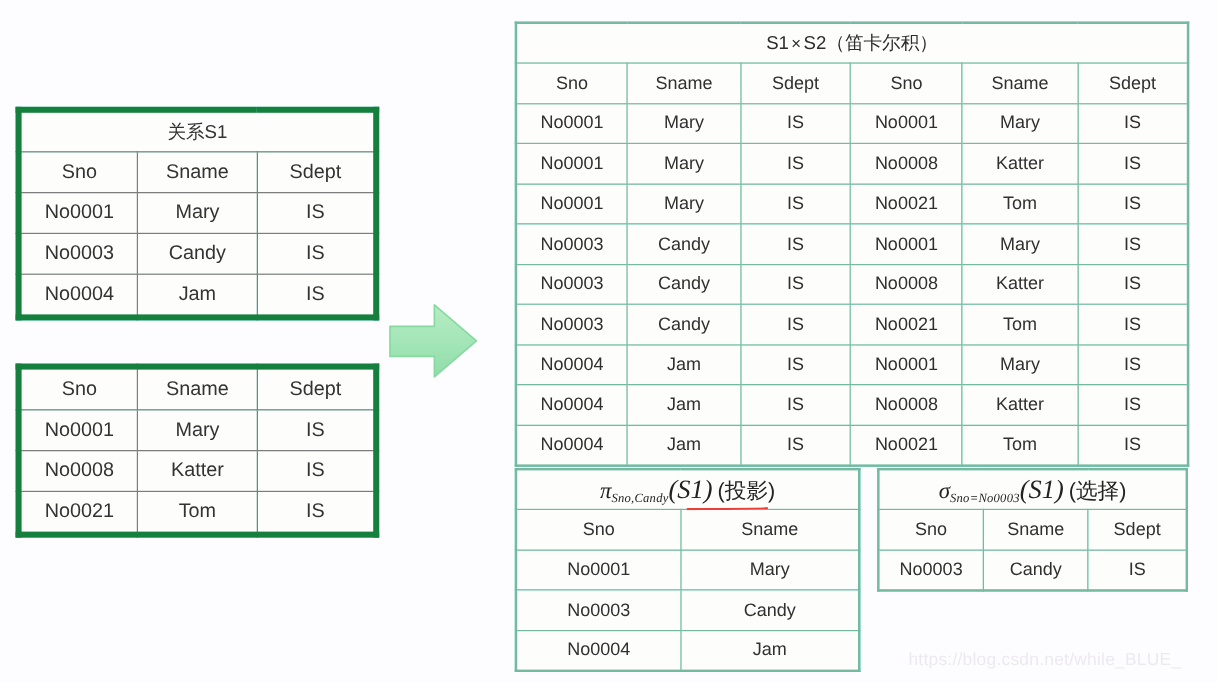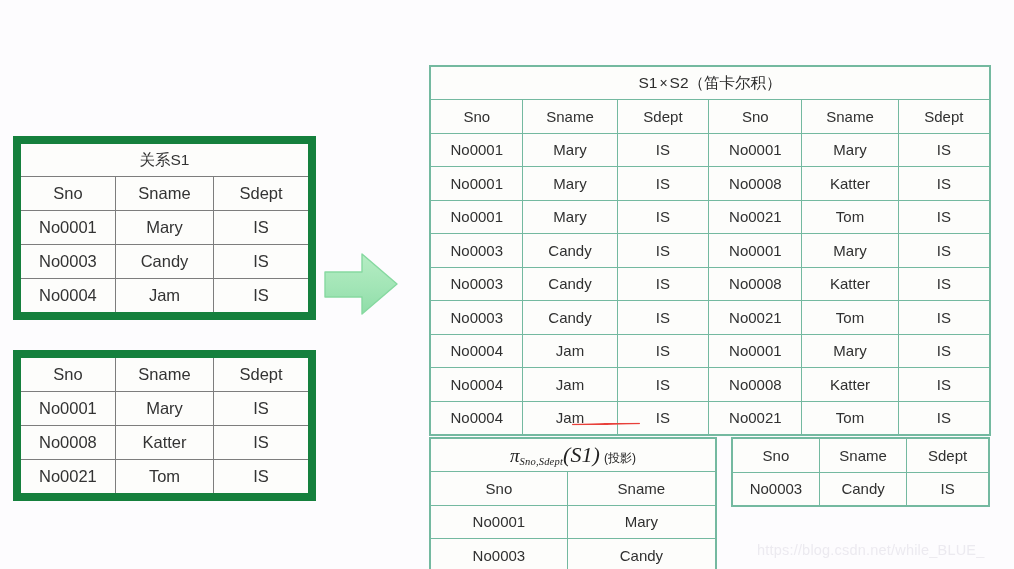--- a/index.html
+++ b/index.html
@@ -20,32 +20,31 @@
     position: absolute;
     inset: 0;
   }
 
   
   table.rel {
     border-collapse: collapse;
     position: absolute;
     background: #5eead4;
     table-layout: fixed;
-    margin-top: 47px;
   }
   table.rel td {
     text-align: center;
     vertical-align: middle;
     white-space: nowrap;
     background: #fdfdfb;
   }
 
   
   table.gray {
-    border: 8px solid #15803d;
+    border: 5px solid #15803d;
     padding-left: 20px;
   }
   table.gray td {
     border: 1px solid #7d7d7d;
     font-size: 16.5px;
     height: 31px;
     color: #333333;
   }
   table.gray td.title {
     font-size: 15.5px;
@@ -94,21 +93,21 @@
     font-size: 10.5px;
     vertical-align: -0.28em;
     letter-spacing: .2px;
   }
   .formula .arg {
     font-style: italic;
     font-size: 22px;
   }
   .formula .cn {
     font-family: "Liberation Sans", sans-serif;
-    font-size: 12px;
+    font-size: 18px;
     font-style: normal;
     color: #222;
   }
 
   .prod-title {
     font-family: "Liberation Sans", sans-serif;
     font-size: 15.5px;
     color: #2d2d2d;
   }
   .prod-title .times { font-size: 14px; padding: 0 2px; }
@@ -319,21 +318,21 @@
   </table>
 
   <table class="rel green" id="table-projection">
     <colgroup>
         <col style="width:48%">
         <col style="width:52%">
       </colgroup>
     <tbody>
       <tr>
         <td class="title" colspan="2">
-          <span class="formula"><span class="op">π</span><span class="sub">Sno,Sdept</span><span class="arg">(S1)</span> <span class="cn">(投影)</span></span>
+          <span class="formula"><span class="op">π</span><span class="sub">Sno,Candy</span><span class="arg">(S1)</span> <span class="cn">(投影)</span></span>
         </td>
       </tr>
       <tr>
         <td>Sno</td>
         <td>Sname</td>
       </tr>
       <tr>
         <td>No0001</td>
         <td>Mary</td>
       </tr>
@@ -351,20 +350,25 @@
   <div id="projection-underline"></div>
 
   <table class="rel green" id="table-selection">
     <colgroup>
         <col style="width:34%">
         <col style="width:34%">
         <col style="width:32%">
       </colgroup>
     <tbody>
       <tr>
+        <td class="title" colspan="3">
+          <span class="formula"><span class="op">σ</span><span class="sub">Sno=No0003</span><span class="arg">(S1)</span> <span class="cn">(选择)</span></span>
+        </td>
+      </tr>
+      <tr>
         <td>Sno</td>
         <td>Sname</td>
         <td>Sdept</td>
       </tr>
       <tr>
         <td>No0003</td>
         <td>Candy</td>
         <td>IS</td>
       </tr>
     </tbody>

